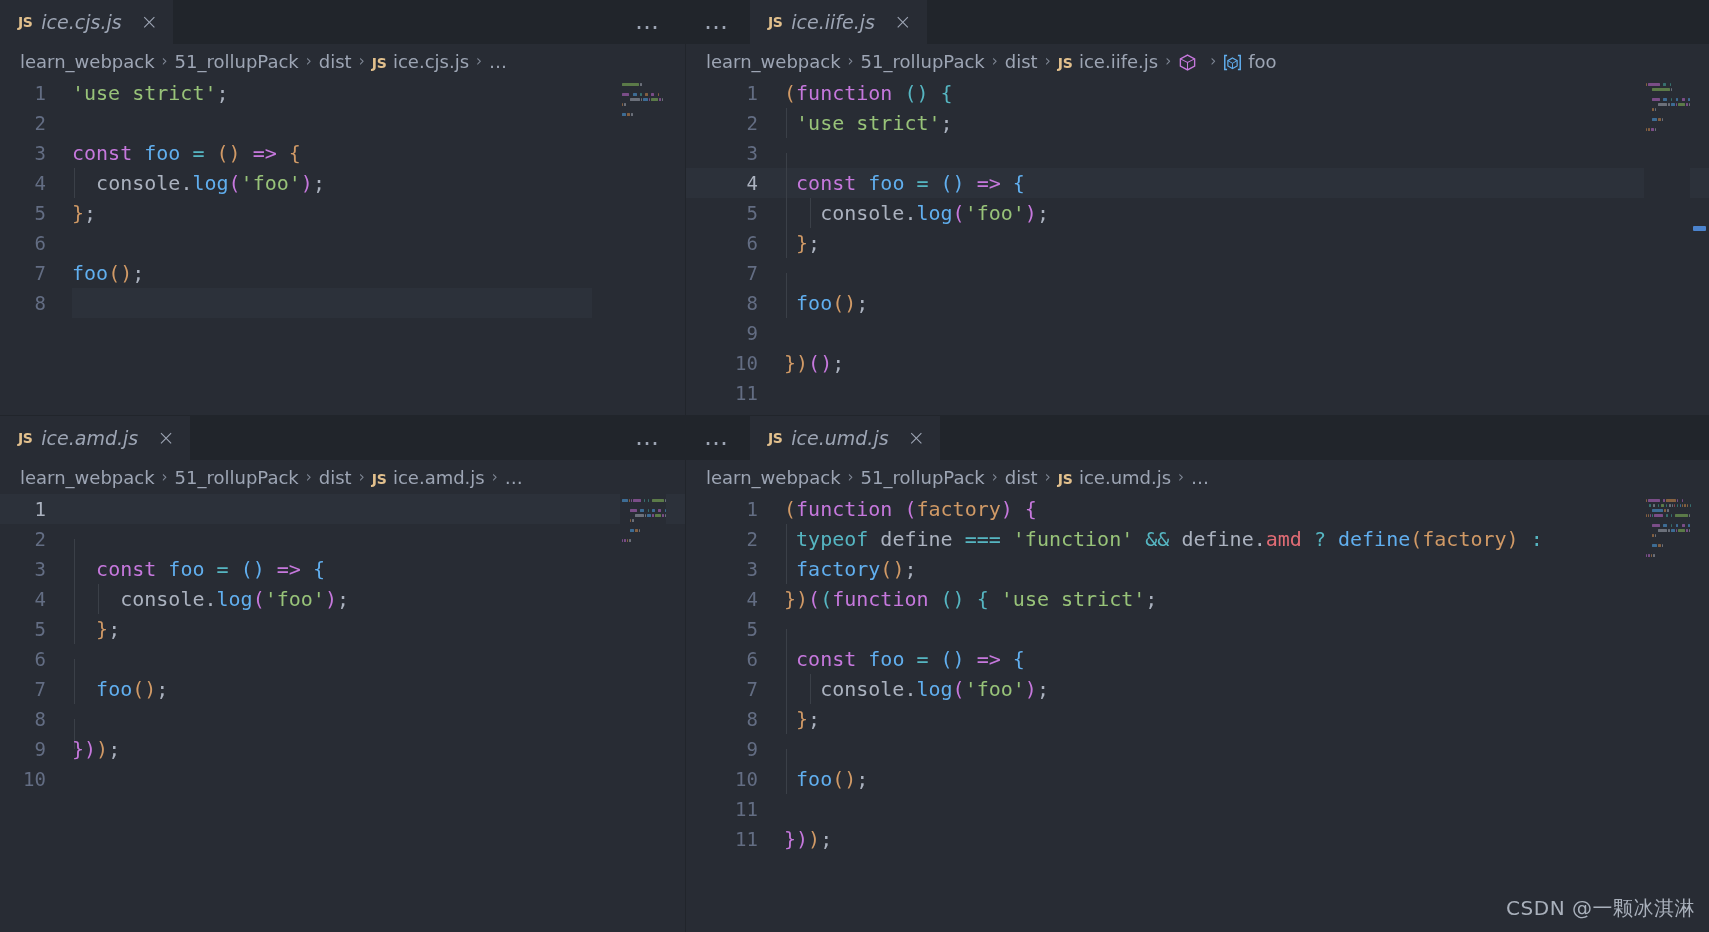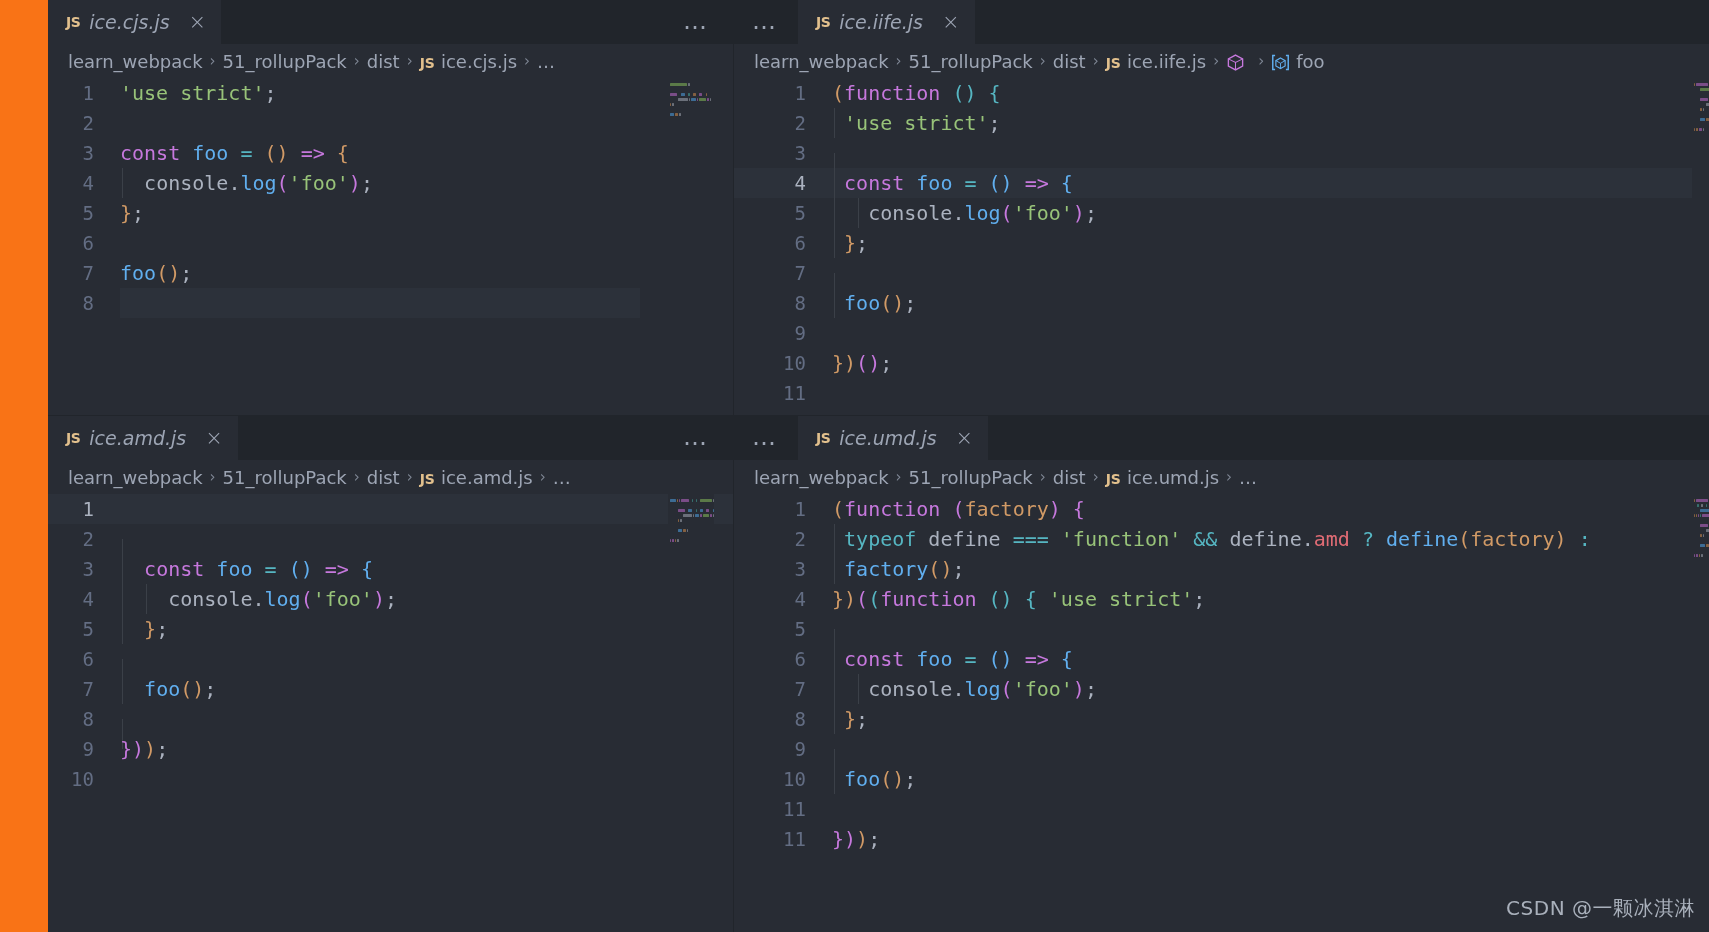--- a/index.html
+++ b/index.html
@@ -14,22 +14,21 @@
   }
 
   
   .workbench {
     position: relative;
     width: 1709px;
     height: 932px;
     display: grid;
     grid-template-columns: 686px 1023px;
     grid-template-rows: 416px 516px;
-    background: #f97316;
-    padding-left: 48px;
+    background: #22c55e;
   }
 
   .group {
     position: relative;
     overflow: hidden;
     background: #282c34;
     display: flex;
     flex-direction: column;
     border-right: 1px solid #21252b;
     border-bottom: 1px solid #21252b;

